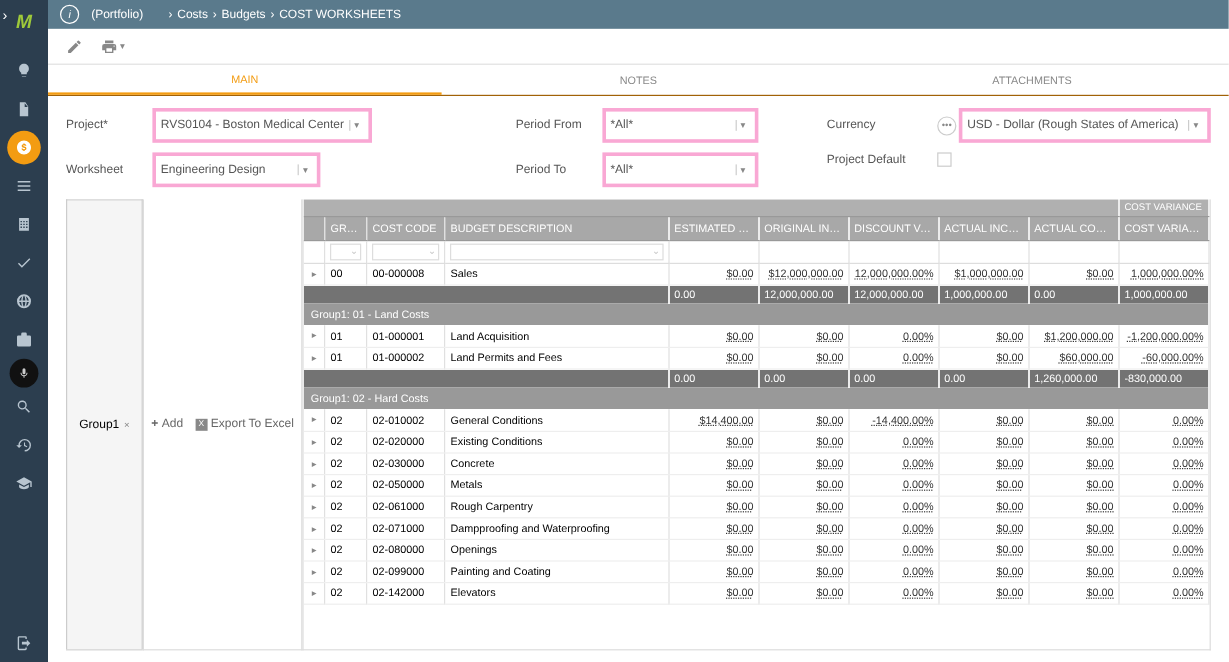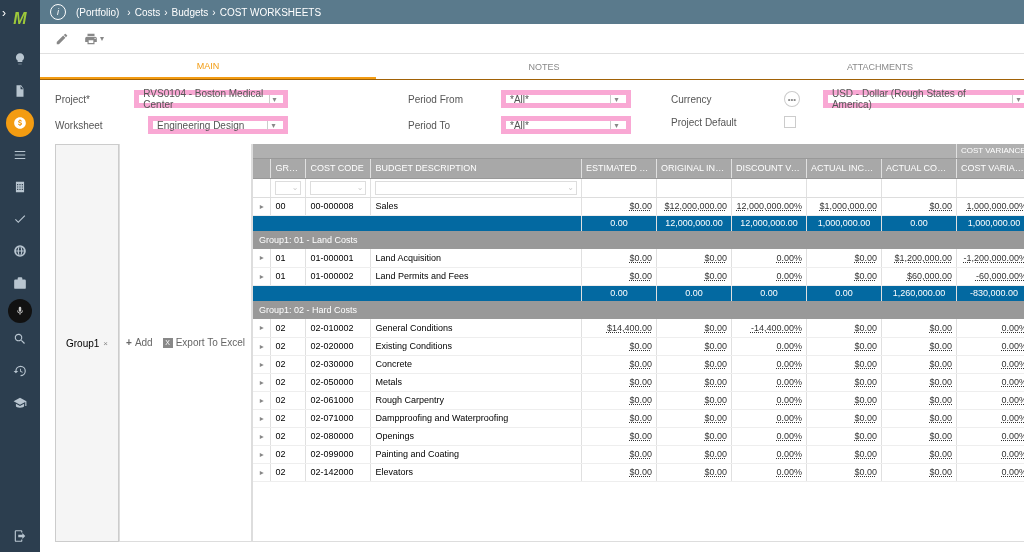--- a/index.html
+++ b/index.html
@@ -7,53 +7,53 @@
 .app{display:flex;width:1024px;height:552px}
 .sidebar{width:40px;background:#2c3e4f;display:flex;flex-direction:column;align-items:center;padding-top:5px}
 .sidebar .logo{width:28px;height:28px;display:flex;align-items:center;justify-content:center;color:#9ec93a;font-style:italic;font-weight:bold;font-size:16px;margin-bottom:10px}
 .sidebar .item{width:40px;height:32px;display:flex;align-items:center;justify-content:center;color:#b8c5d0;cursor:pointer}
 .sidebar .item.active{background:#f39c12;color:#fff;border-radius:50%;width:28px;height:28px;margin:2px 0}
 .sidebar svg{width:14px;height:14px;fill:currentColor}
 .topchevron{position:absolute;left:2px;top:6px;color:#fff;font-size:12px}
 .main{flex:1;display:flex;flex-direction:column;background:#fff}
 .topbar{height:24px;background:#5a7a8c;display:flex;align-items:center;padding:0 10px;color:#fff}
 .topbar .info{width:16px;height:16px;border:1px solid #fff;border-radius:50%;display:flex;align-items:center;justify-content:center;margin-right:10px;font-style:italic;font-size:9px}
-.topbar .crumb{margin-right:4px}
+.topbar .crumb{margin-right:17px}
 .topbar .sep{margin:0 4px}
 .toolbar{height:30px;display:flex;align-items:center;padding:0 15px;gap:15px;border-bottom:1px solid #e0e0e0}
 .toolbar svg{width:14px;height:14px;fill:#888}
 .tb-item{display:flex;align-items:center;gap:2px;cursor:pointer}
 .tabs{height:26px;display:flex;border-bottom:1px solid #a16207}
 .tab{flex:1;display:flex;align-items:center;justify-content:center;color:#888;font-size:9px;cursor:pointer}
 .tab.active{color:#f39c12;border-bottom:2px solid #f39c12}
 .filters{padding:10px 15px;display:flex;gap:40px;font-size:10px;color:#555}
 .fcol{display:flex;flex-direction:column;gap:8px}
-.frow{display:flex;align-items:center;gap:23px}
+.frow{display:flex;align-items:center;gap:2px}
 .frow label{width:70px}
-.sel{border:5px solid #f9a8d4;height:18px;padding:0 4px;background:#fff;display:flex;align-items:center;justify-content:space-between;min-width:140px}
+.sel{border:3px solid #f9a8d4;height:29px;padding:0 4px;background:#fff;display:flex;align-items:center;justify-content:space-between;min-width:140px}
 .sel .dd{width:12px;text-align:center;border-left:1px solid #ccc;margin-left:4px;font-size:8px;color:#888}
 .circ{width:16px;height:16px;border:1px solid #ccc;border-radius:50%;display:flex;align-items:center;justify-content:center;font-size:8px;color:#888}
 .cb{width:12px;height:12px;border:1px solid #ccc}
 .gridwrap{flex:1;padding:0 15px 10px;overflow:hidden;display:flex;flex-direction:row}
 .gtab{display:flex;border-bottom:1px solid #ccc}
 .gtab .t{border:1px solid #ccc;border-bottom:none;padding:3px 10px;background:#f5f5f5;font-size:9px;display:flex;align-items:center;gap:4px}
 .gtab .t .x{color:#888;font-size:8px}
 .gbar{display:flex;align-items:center;gap:10px;padding:4px 6px;border:1px solid #ddd;border-top:none;font-size:9px}
 .gbar .btn{display:flex;align-items:center;gap:3px;color:#666;cursor:pointer}
 .gbar .plus{font-weight:bold}
 .gbar .xi{background:#888;color:#fff;width:10px;height:10px;display:flex;align-items:center;justify-content:center;font-size:7px}
 .gridhost{flex:1;border:1px solid #ddd;border-top:none;overflow:auto;position:relative}
 table{border-collapse:collapse;width:100%;table-layout:fixed}
 th,td{border-right:1px solid #e0e0e0;padding:2px 4px;font-size:9px;overflow:hidden;white-space:nowrap;text-overflow:ellipsis}
 thead th{background:#a8a8a8;color:#fff;font-weight:normal;height:20px;text-align:left;border-bottom:1px solid #999}
 thead tr.pre th{height:14px;background:#b0b0b0;font-size:8px}
 thead tr.filt th{background:#fff;height:18px;border-bottom:1px solid #ddd}
 .filt .fc{border:1px solid #ddd;width:100%;height:14px;display:flex;align-items:center;justify-content:flex-end;color:#ccc;font-size:8px;padding:0 2px}
 tbody tr.grp td{background:#999;color:#fff;font-weight:normal;height:18px}
-tbody tr.sum td{background:#0369a1;color:#fff;height:16px;text-align:center}
+tbody tr.sum td{background:#737373;color:#fff;height:16px;text-align:left}
 tbody tr.row td{background:#fff;height:18px;border-bottom:1px solid #eee}
 tbody tr.row td.n{text-align:right;text-decoration:underline dotted;color:#333}
 tbody tr.row td.exp{text-align:center;color:#888;font-size:8px}
 .c-exp{width:18px}.c-grp{width:35px}.c-code{width:65px}.c-desc{width:auto}.c-num{width:75px}
 .hscroll{height:14px;background:#ddd;border-top:1px solid #ccc}
 </style>
 </head>
 <body>
 
 <div class="app">

